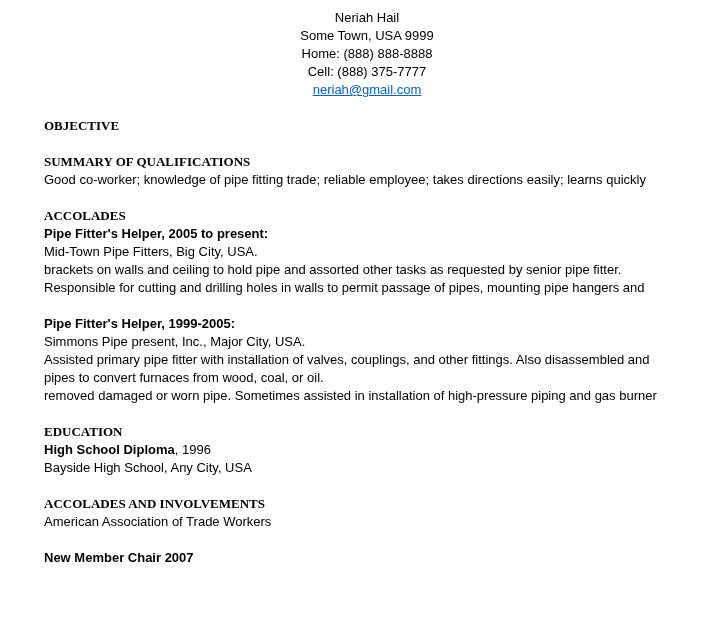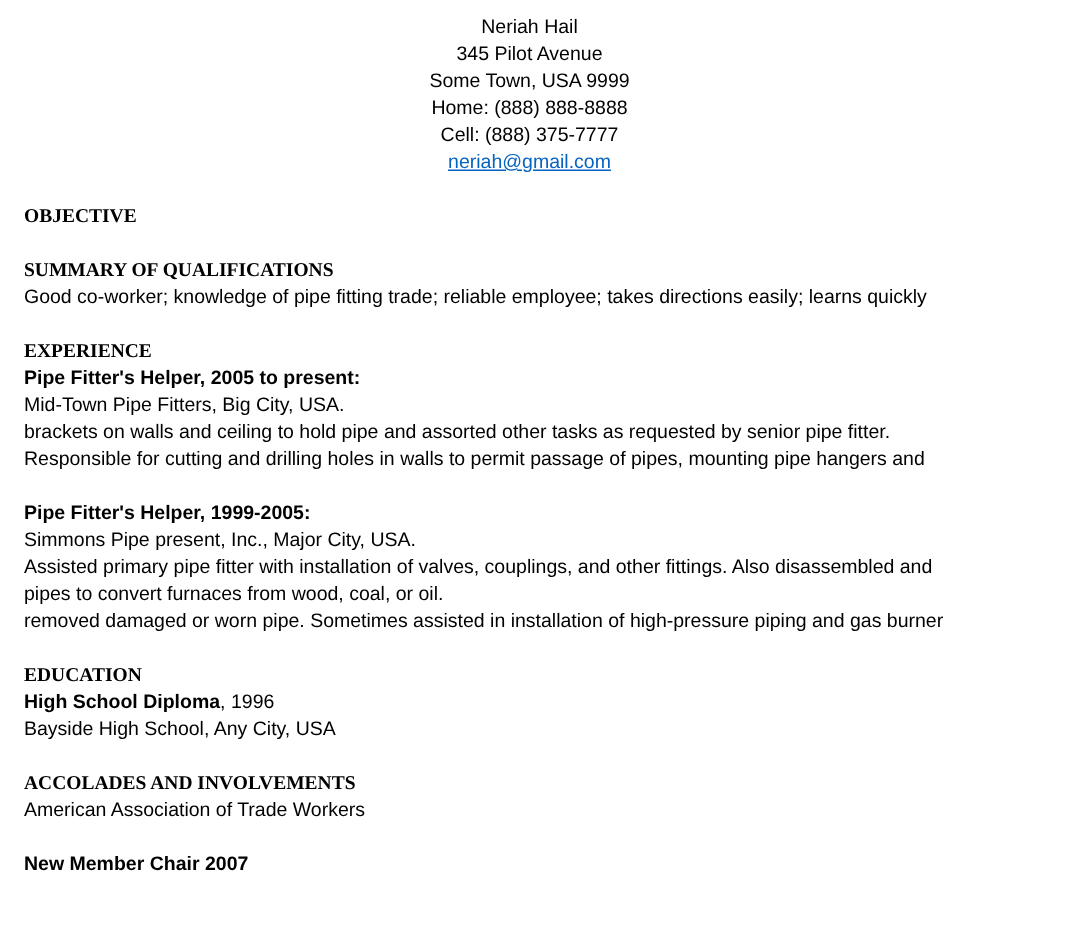--- a/index.html
+++ b/index.html
@@ -6,21 +6,21 @@
   html, body { background: var(--page-bg, #ffffff); }
   body { width: 710px; height: 626px; overflow: hidden; }
   .page {
     width: 710px;
     height: 626px;
     background: var(--page-bg, #ffffff);
     color: var(--text-color, #000000);
     font-family: "Liberation Sans", "DejaVu Sans", sans-serif;
     font-size: 13px;
     line-height: 18px;
-    padding: 9px 20px 0 16px;
+    padding: 9px 20px 0 44px;
   }
   .header { text-align: center; }
   .line { min-height: 18px; }
   h2 {
     font-size: 13px;
     line-height: 18px;
     font-weight: 700;
     color: var(--text-color, #000000);
     font-family: Liberation Serif, serif;
   }
@@ -34,41 +34,40 @@
     text-align: right;
   }
 </style>
 </head>
 <body>
 
 <div class="page">
 
   <header class="header">
     <div class="line">Neriah Hail</div>
-    <div class="line">345 Pilot Avenue</div>
     <div class="line">Some Town, USA 9999</div>
     <div class="line">Home: (888) 888-8888</div>
     <div class="line">Cell: (888) 375-7777</div>
     <div class="line"><a class="email-link" href="#">neriah@gmail.com</a></div>
   </header>
 
   <div class="blank"></div>
 
   <main>
 
     <h2>OBJECTIVE</h2>
 
     <div class="blank"></div>
 
     <h2>SUMMARY OF QUALIFICATIONS</h2>
     <p class="nowrap">Good co-worker; knowledge of pipe fitting trade; reliable employee; takes directions easily; learns quickly</p>
 
     <div class="blank"></div>
 
-    <h2>EXPERIENCE</h2>
+    <h2>ACCOLADES</h2>
 
     <section>
       <p class="bold">Pipe Fitter's Helper, 2005 to present:</p>
       <p>Mid-Town Pipe Fitters, Big City, USA.</p>
       <p class="nowrap">brackets on walls and ceiling to hold pipe and assorted other tasks as requested by senior pipe fitter.</p>
       <p class="nowrap">Responsible for cutting and drilling holes in walls to permit passage of pipes, mounting pipe hangers and</p>
     </section>
 
     <div class="blank"></div>
 

